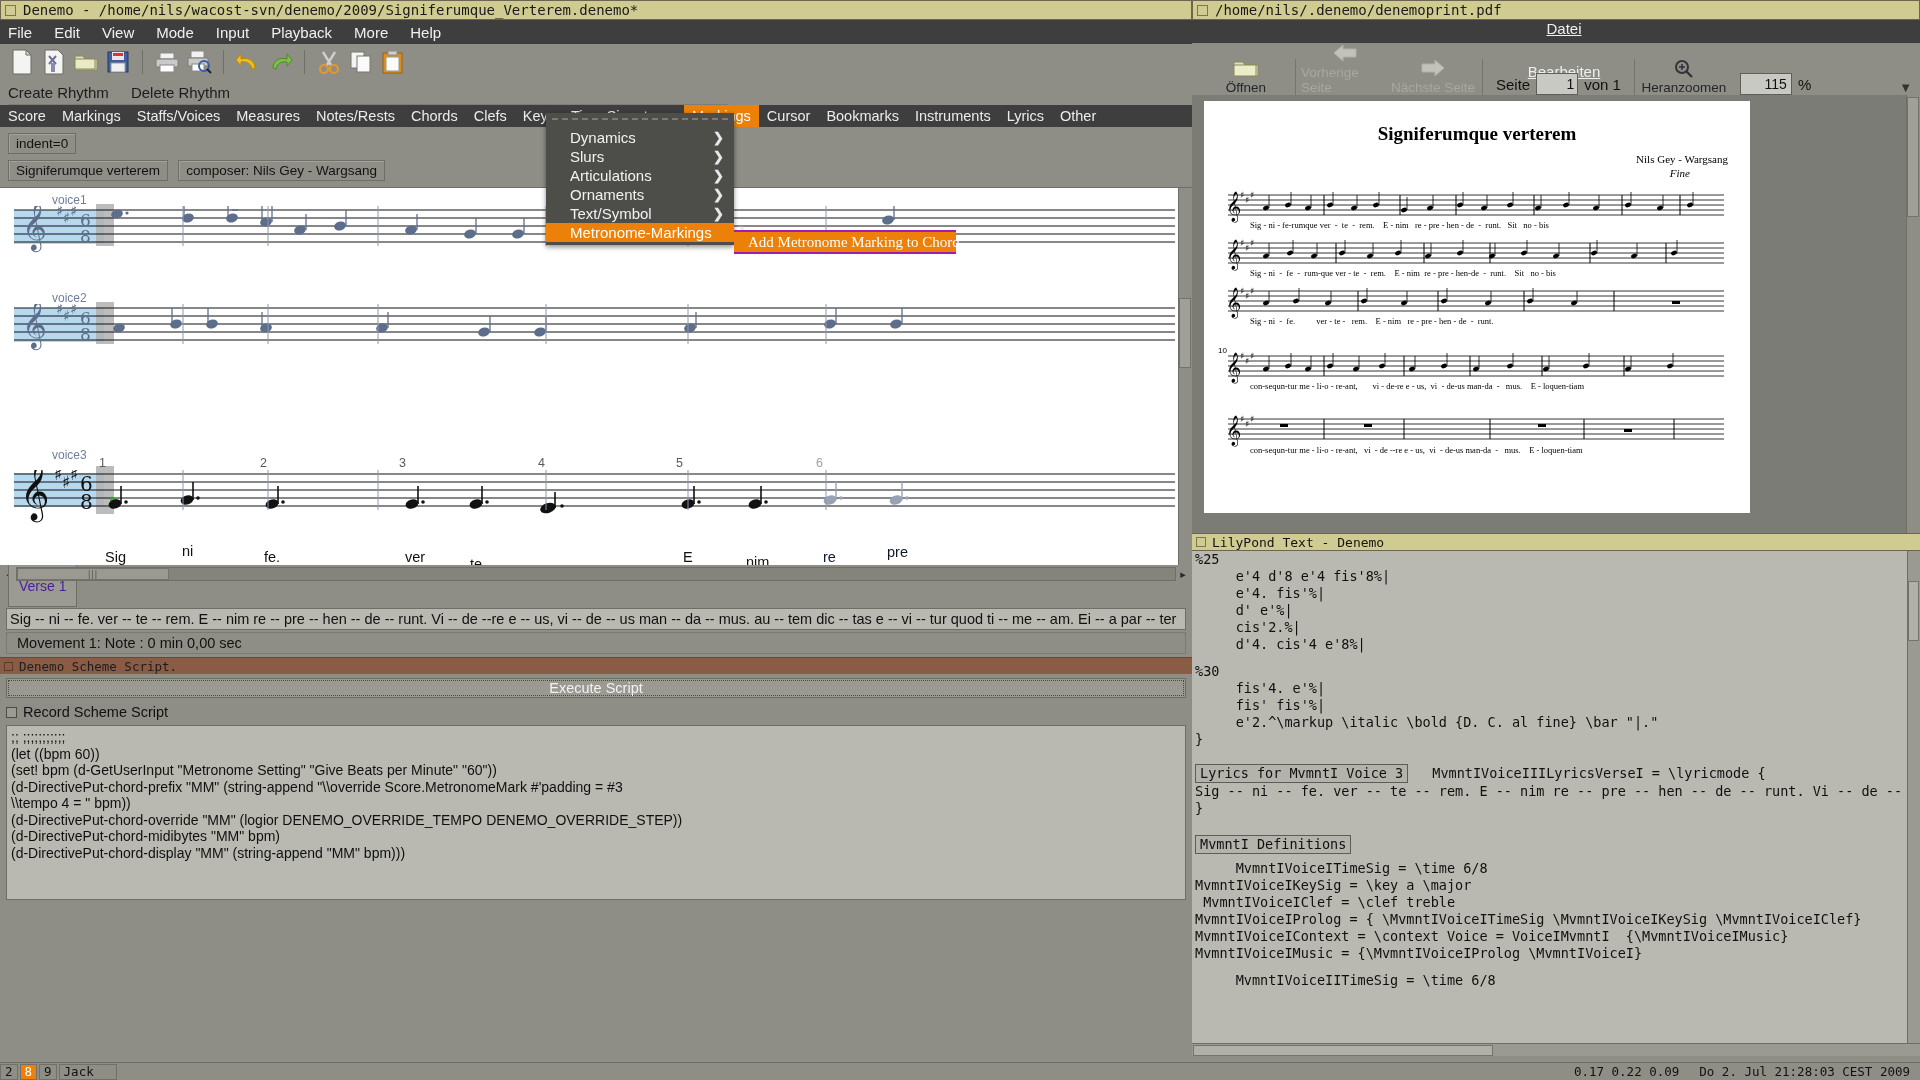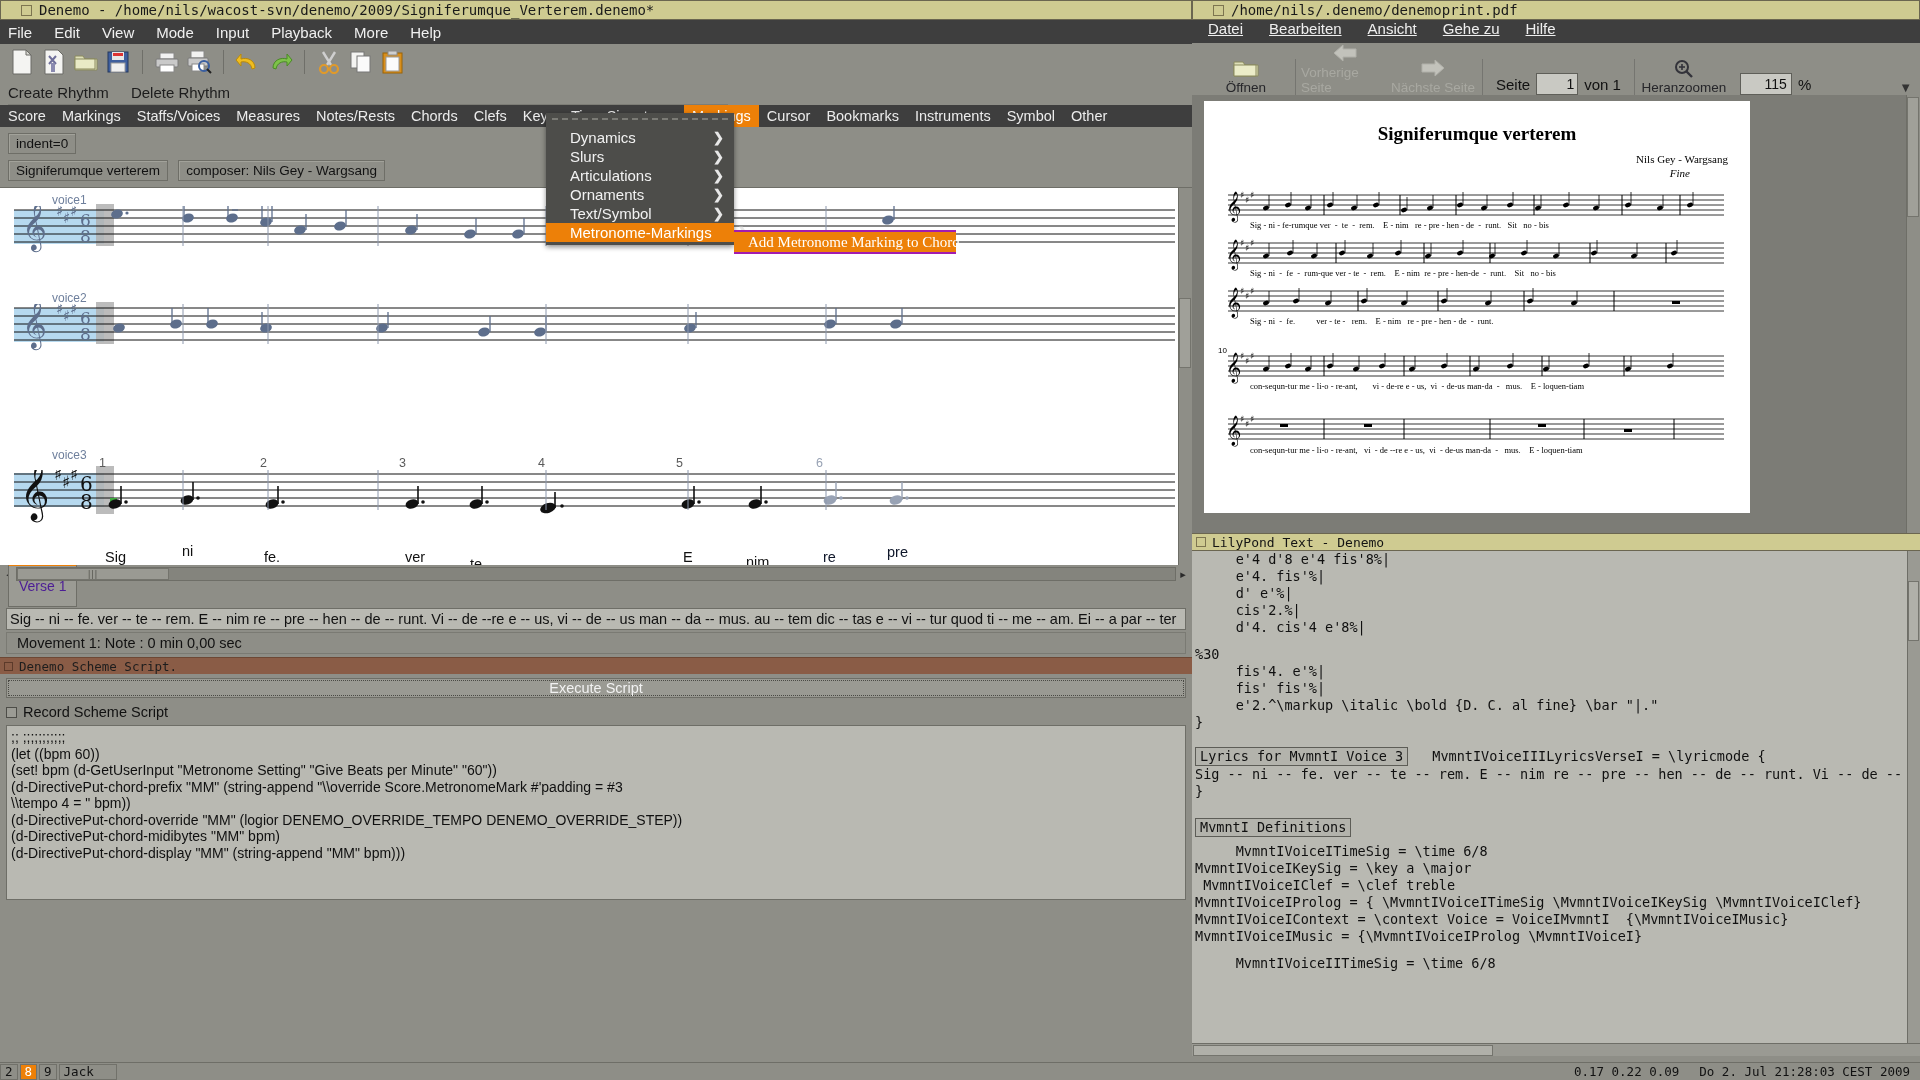--- a/index.html
+++ b/index.html
@@ -8,21 +8,21 @@
     font-family: "Liberation Sans", sans-serif;
     font-size: 15px;
     background:#8d8d85;
   }
   .app { position:relative; width:1920px; height:1080px; }
 
   
   .denemo-win { position:absolute; left:0; top:0; width:1192px; height:1080px; background:#8e8e87; }
   .titlebar {
     height:20px; background:#cfcb91; border:1px solid #6b6650;
-    display:flex; align-items:center; padding-left:20px;
+    display:flex; align-items:center; padding-left:4px;
     font-family:"DejaVu Sans Mono", monospace; font-size:14px; color:#1a1a1a; letter-spacing:0px;
   }
   .titlebar.right-tb { background:#cfcb91; }
   .tb-box { width:11px; height:11px; border:1.5px solid #7d7550; margin-right:7px; flex:0 0 auto; }
   .menubar {
     height:24px; background:#3e3e3e; display:flex; align-items:center;
     padding-left:8px; gap:22px; color:#f0f0f0; font-size:15px;
   }
   .menubar span { cursor:default; }
   .toolbar {
@@ -105,22 +105,22 @@
   .menu-pop .tear { height:6px; margin:2px 6px 4px 6px; border-top:2px dashed #7b7b76; }
   .mi { display:flex; align-items:center; height:19px; padding:0 10px 0 24px; white-space:nowrap; }
   .mi .lbl { flex:1; }
   .mi .arrow { font-size:13px; color:#e8e8e8; margin-left:26px; font-weight:bold;}
   .mi.sel { background:#ed8008; color:#ffffff; }
   .submenu-pop { position:absolute; background:#a21caf; z-index:60; padding:2px 0;font-family:Liberation Serif, serif; }
   .submenu-pop .mi { padding:0 14px; height:20px; font-size:15px;}
 
   
   .pdf-win { position:absolute; left:1192px; top:0; width:728px; height:533px; background:#8e8e87; }
-  .pdf-menubar { height:23px; background:#3e3e3e; display:flex; gap:26px;
-    padding-left:16px; color:#efefef; font-size:15px; }
+  .pdf-menubar { height:23px; background:#3e3e3e; display:flex; align-items:center; gap:26px;
+    padding-left:16px; color:#efefef; font-size:15px;flex-direction:column; }
   .pdf-menubar u { text-decoration:underline; }
   .pdf-toolbar { height:52px; background:#8e8e87; display:flex; align-items:flex-end; padding-left:10px; }
   .ptb-item { display:flex; flex-direction:column; align-items:center; justify-content:center;
     width:88px; font-size:13.5px; color:#26262a; gap:1px; }
   .ptb-item.dim { color:#a8a8a1; }
   .ptb-sep { width:1px; height:36px; background:#757570; margin:0 5px; }
   .pg-field { display:flex; align-items:center; gap:6px; font-size:15px; color:#111; }
   .pg-input { width:42px; height:22px; background:#c9c9c3; border:1px solid #5f5f59; text-align:right; padding-right:3px;
      font-size:14px; display:flex; align-items:center; justify-content:flex-end;}
   .zoom-input { width:52px; height:22px; background:#c9c9c3; border:1px solid #5f5f59; text-align:right; padding-right:4px;
@@ -269,21 +269,21 @@
       <div class="omi">Measures</div>
       <div class="omi">Notes/Rests</div>
       <div class="omi">Chords</div>
       <div class="omi">Clefs</div>
       <div class="omi">Keys</div>
       <div class="omi">Time Signatures</div>
       <div class="omi active">Markings</div>
       <div class="omi">Cursor</div>
       <div class="omi">Bookmarks</div>
       <div class="omi">Instruments</div>
-      <div class="omi">Symbol</div>
+      <div class="omi">Lyrics</div>
       <div class="omi">Other</div>
     </div>
 
     <div class="props-area">
       <div class="pbtn">indent=0</div>
       <div class="prow2">
         <div class="pbtn">Signiferumque verterem</div>
         <div class="pbtn">composer: Nils Gey - Wargsang</div>
       </div>
     </div>
@@ -852,20 +852,21 @@
       </div>
     </div>
   </div>
 
   <div class="lily-win">
     <div class="lily-title">
       <span class="tb-box"></span>
       <span>LilyPond Text - Denemo</span>
     </div>
     <div class="lily-body">
+      <div class="ln">%25</div>
       <div class="ln">     e'4 d'8 e'4 fis'8%|</div>
       <div class="ln">     e'4. fis'%|</div>
       <div class="ln">     d' e'%|</div>
       <div class="ln">     cis'2.%|</div>
       <div class="ln">     d'4. cis'4 e'8%|</div>
       <div class="ln" style="margin-top:10px;">%30</div>
       <div class="ln">     fis'4. e'%|</div>
       <div class="ln">     fis' fis'%|</div>
       <div class="ln">     e'2.^\markup \italic \bold {D. C. al fine} \bar "|."</div>
       <div class="ln">}</div>

